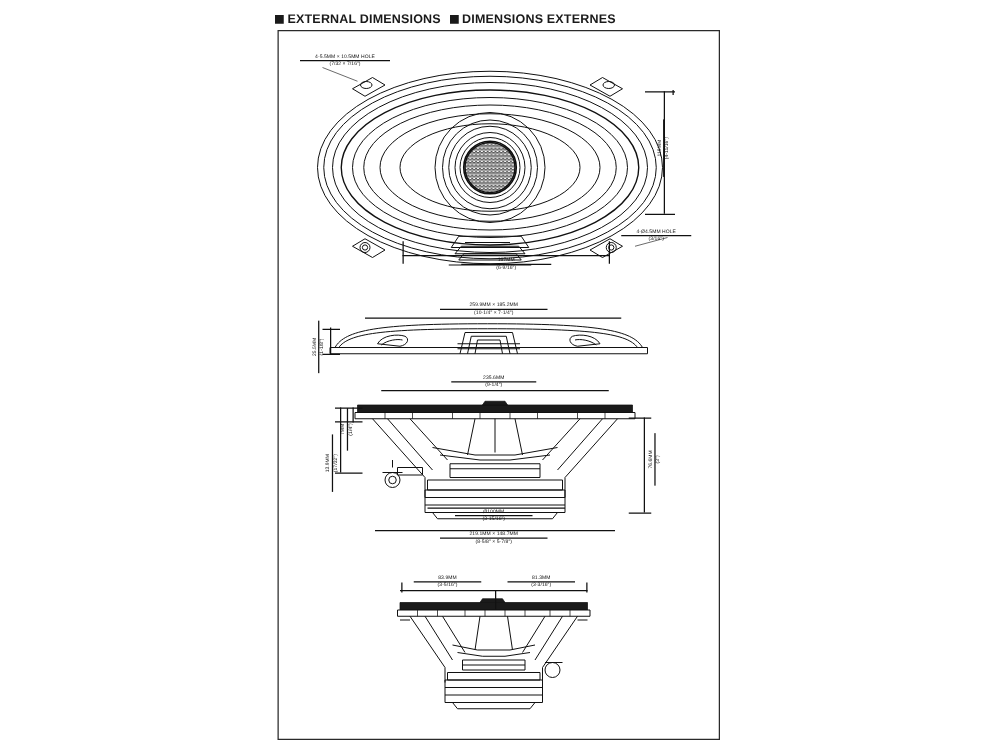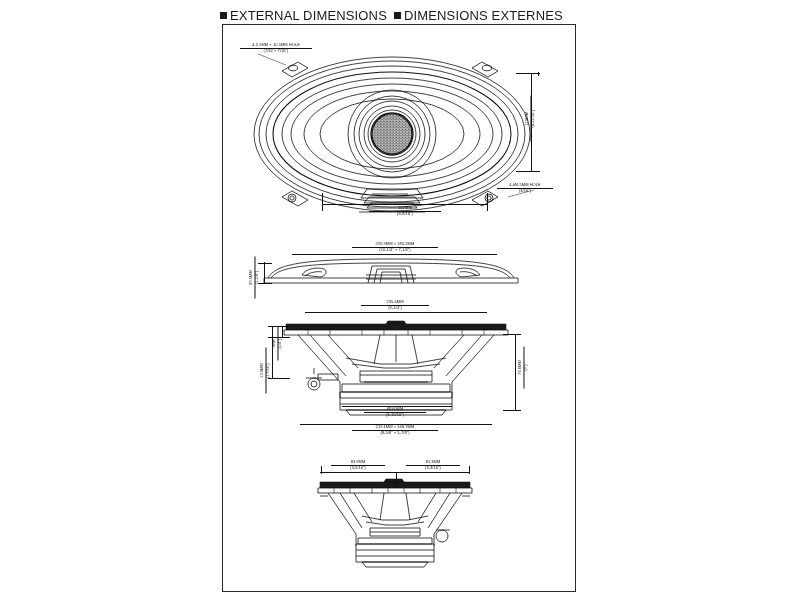--- a/index.html
+++ b/index.html
@@ -10,21 +10,21 @@
   }
   .page{position:absolute;left:0;top:0;width:800px;height:600px;}
 
   
   .header{
     position:absolute;left:220px;top:8px;width:300px;height:14px;
     display:flex;align-items:center;gap:7px;
   }
   .hd-group{display:flex;align-items:center;gap:3px;}
   .hd-bullet{width:7px;height:7px;background:#1a1a1a;display:inline-block;}
-  .hd-text{font-size:13px;font-weight:normal;letter-spacing:.15px;white-space:nowrap;}
+  .hd-text{font-size:10px;font-weight:bold;letter-spacing:.15px;white-space:nowrap;}
 
   
   .frame{
     position:absolute;left:222px;top:24px;width:352px;height:566px;
     border:1px solid #2a2a2a;background:#fff;
   }
 
   
   .lbl{position:absolute;font-size:4.0px;line-height:1.22;text-align:center;
        white-space:nowrap;color:#111;letter-spacing:.05px;}

